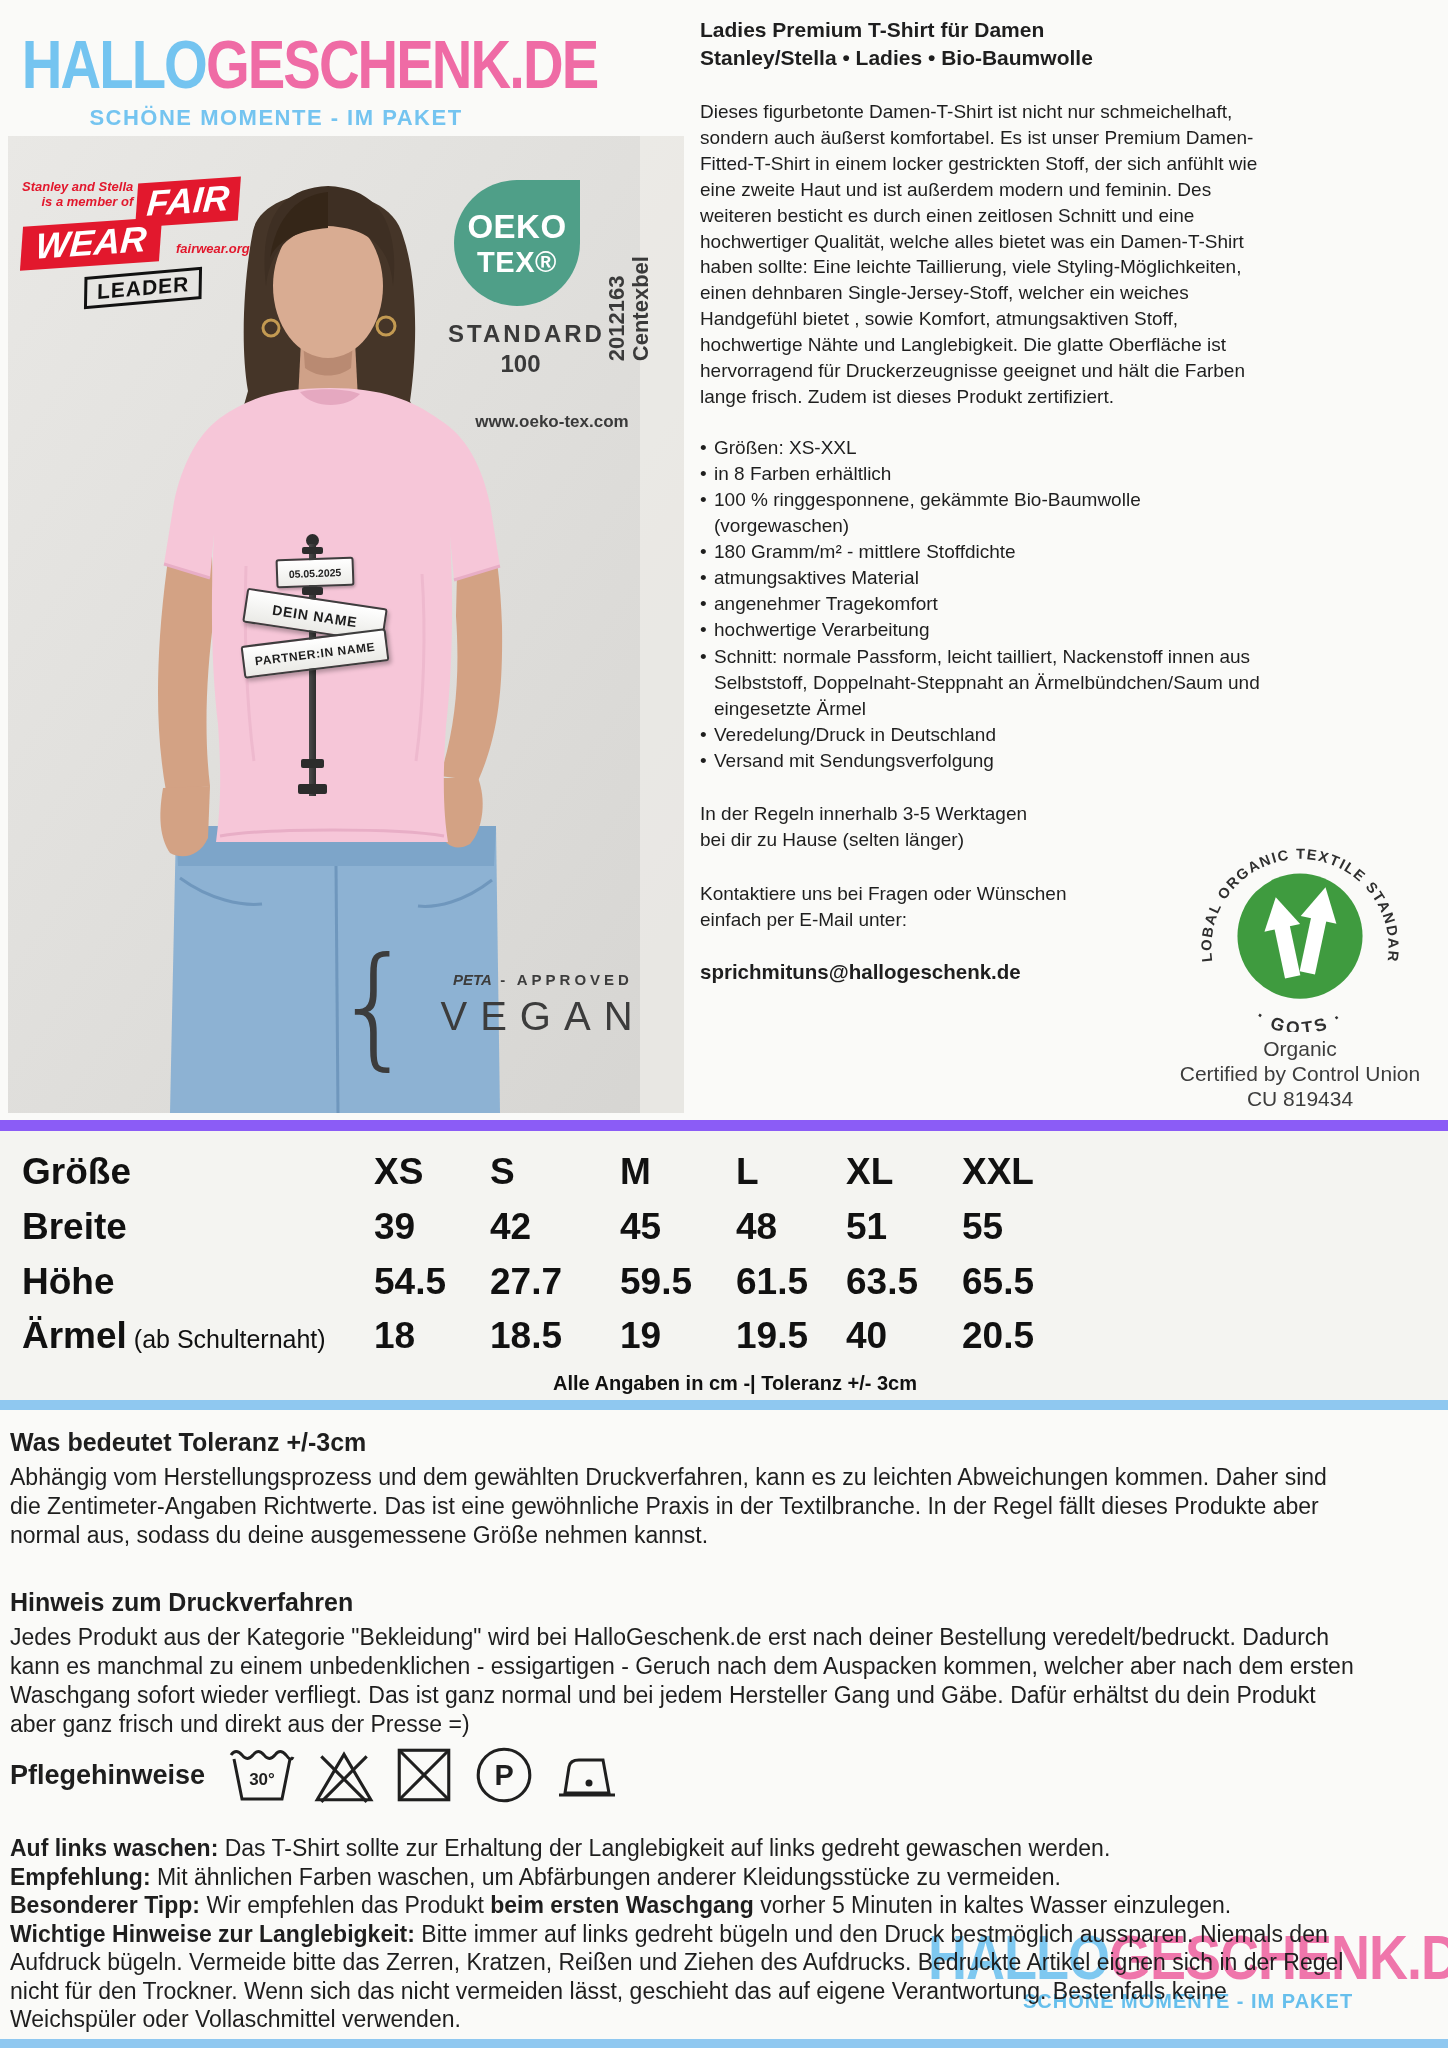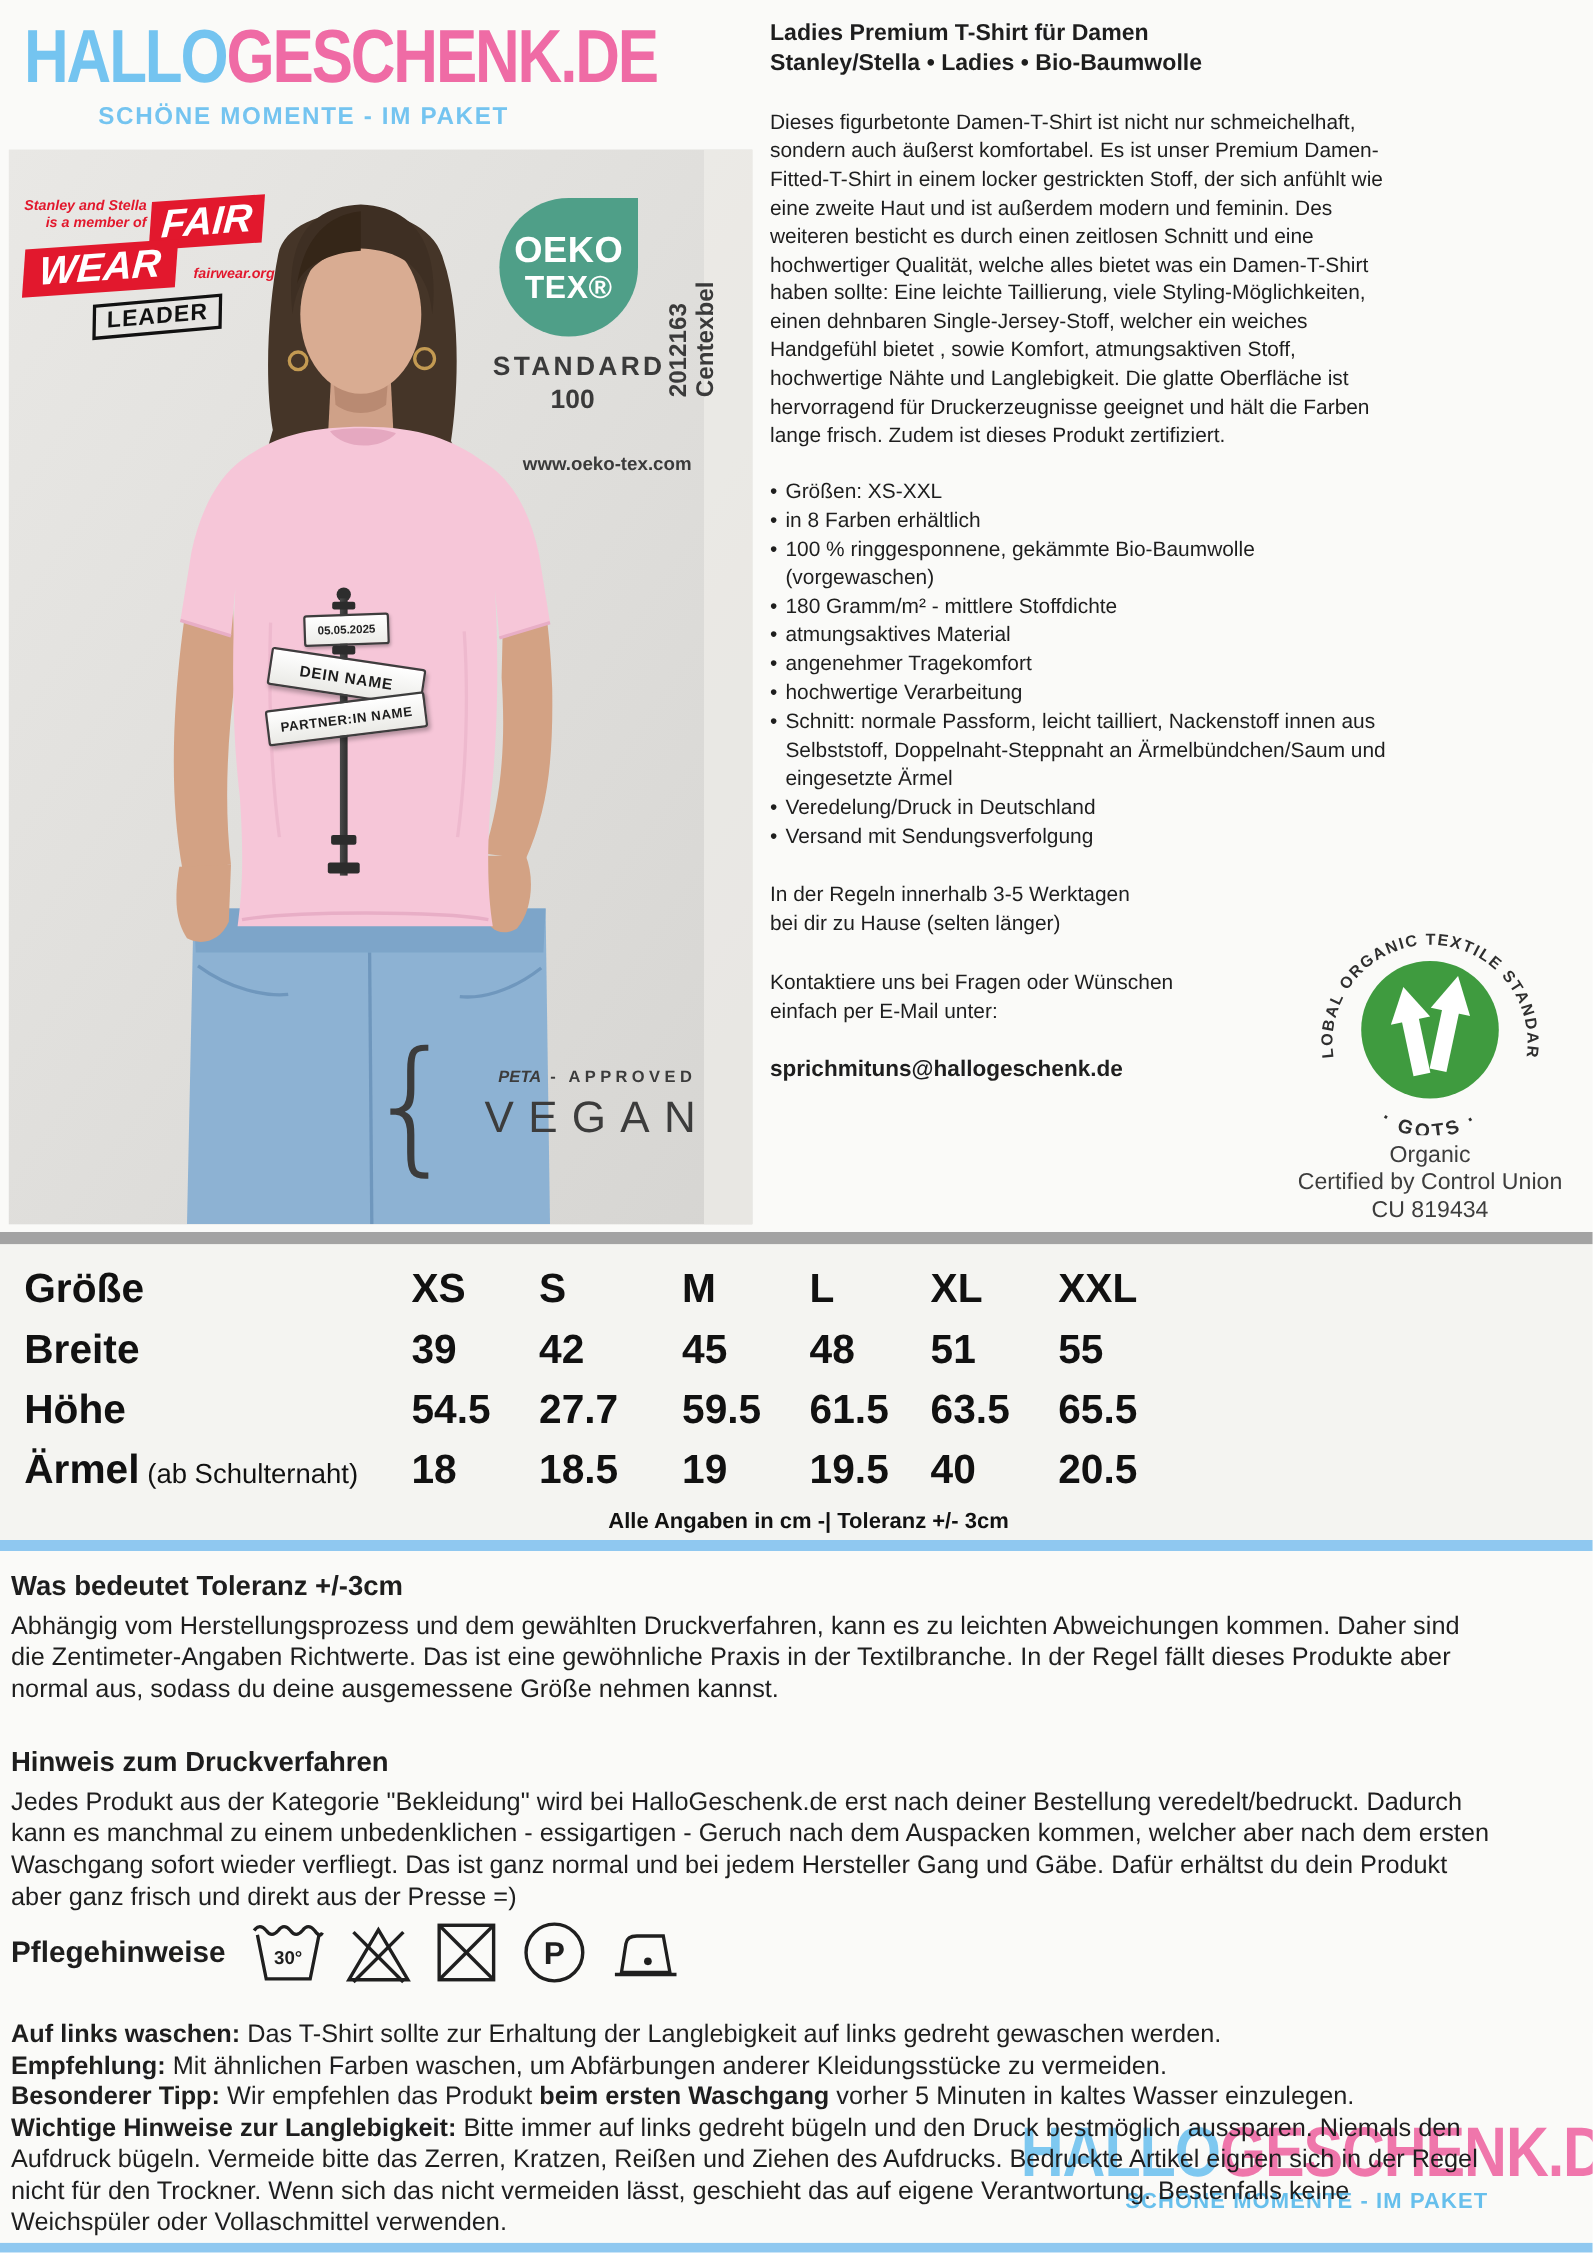--- a/index.html
+++ b/index.html
@@ -1,20 +1,20 @@
 <!DOCTYPE html>
 <html><head>
 <meta charset="utf-8">
 <style>
   html,body{margin:0;padding:0;}
   body{font-family:"Liberation Sans",sans-serif;background:#ffffff;}
   .page{position:relative;width:1448px;height:2048px;background:#fafaf8;color:#1e1e1e;overflow:hidden;}
 
   
-  .brand{position:absolute;left:14px;top:12px;width:524px;text-align:center;}
+  .brand{position:absolute;left:14px;top:24px;width:524px;text-align:center;}
   .brand-main{font-size:58px;font-weight:bold;letter-spacing:-2px;white-space:nowrap;transform:scaleY(1.18) scaleX(0.97);transform-origin:center top;}
   .c-blue{color:#74c4f0;}
   .c-pink{color:#ef6ba5;}
   .brand-tag{font-size:22px;font-weight:bold;color:#74c4f0;letter-spacing:1.5px;margin-top:14px;}
 
   
   .photo{position:absolute;left:8px;top:136px;width:676px;height:977px;background:linear-gradient(135deg,#e9e8e5 0%,#dedddA 55%,#d7d6d3 100%);overflow:hidden;}
   .photo svg.person{position:absolute;left:0;top:0;}
 
   
@@ -66,21 +66,21 @@
   .features li{padding-left:14px;position:relative;}
   .features li::before{content:"\2022";position:absolute;left:0;}
   .delivery,.contact{margin-top:27px;font-size:19px;line-height:1.4;}
   .email{margin-top:26px;font-size:20.5px;font-weight:bold;}
 
   
   .gots{position:absolute;left:1178px;top:836px;width:244px;text-align:center;}
   .gots-sub{font-size:21px;color:#3d3d3d;line-height:1.2;margin-top:0;}
 
   
-  .sizeband{position:absolute;left:0;top:1120px;width:1448px;height:290px;background:#f4f4f1;border-top:11px solid #a3a3a3;border-bottom:10px solid #8fc8f0;box-sizing:border-box;padding:14px 0 0 22px;}
+  .sizeband{position:absolute;left:0;top:1120px;width:1448px;height:290px;background:#f4f4f1;border-top:11px solid #8b5cf6;border-bottom:10px solid #8fc8f0;box-sizing:border-box;padding:14px 0 0 22px;}
   .tgrid{display:grid;grid-template-columns:352px 116px 130px 116px 110px 116px auto;row-gap:0;}
   .tcell{font-size:37px;font-weight:bold;line-height:1.48;color:#111;white-space:nowrap;}
   .tsuffix{font-size:25px;font-weight:normal;}
   .tfoot{text-align:center;font-size:20px;font-weight:bold;margin-top:8px;color:#111;}
 
   
   .sec{position:absolute;left:10px;width:1345px;z-index:2;}
   .sec h3{margin:0 0 6px 0;font-size:25px;}
   .sec p{margin:0;font-size:23px;line-height:29px;}
   #sec-tolerance{top:1428px;}

